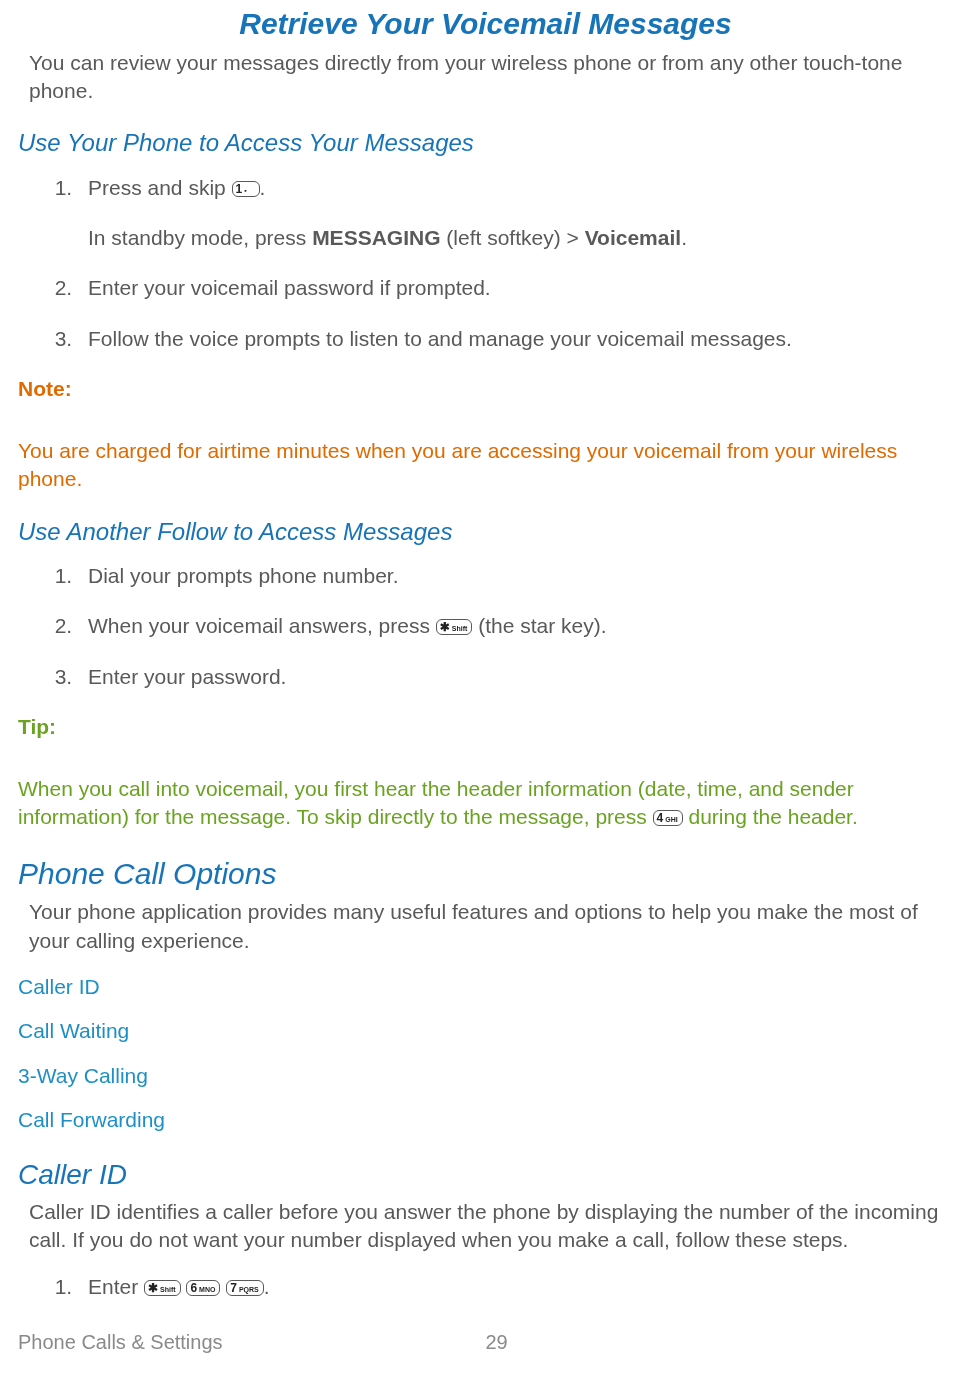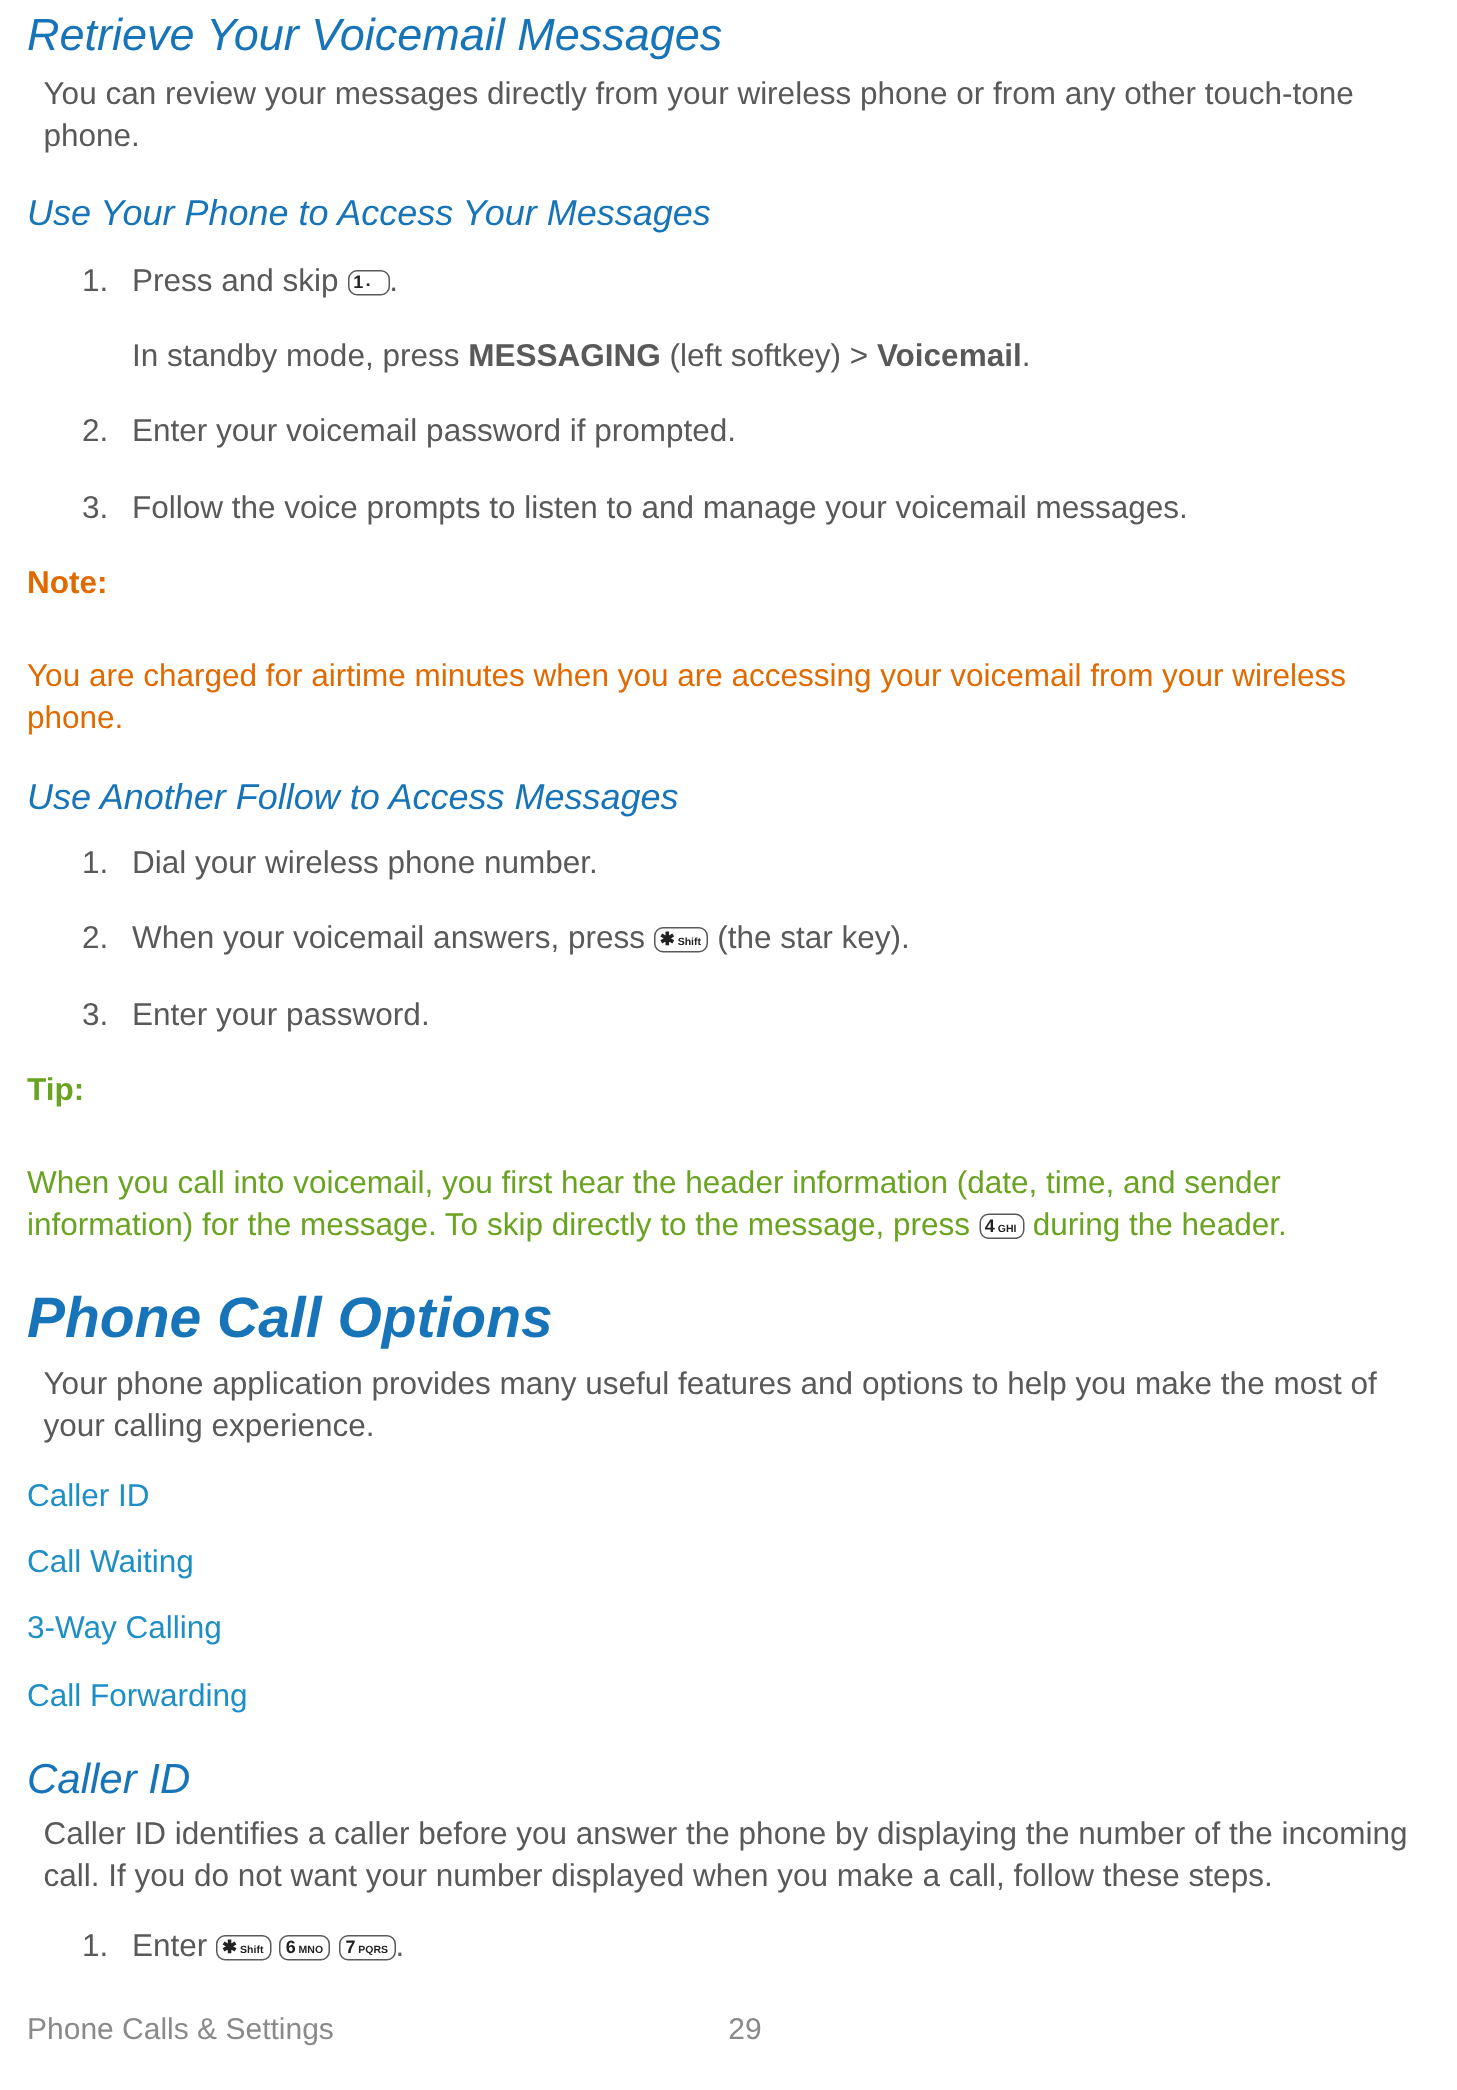--- a/index.html
+++ b/index.html
@@ -8,31 +8,32 @@
     width: 971px;
     font-family: Arial, Helvetica, sans-serif;
     font-size: 21px;
     line-height: 1.35;
     color: #595959;
     padding: 0 18px 0 18px;
   }
   h2.retrieve {
     font-family: Arial, Helvetica, sans-serif;
     font-style: italic;
-    font-weight: 400;
+    font-weight: 700;
     color: #1774b8;
     font-size: 30px;
     margin: 4px 0 4px 0;
+    text-align: center;
   }
   h2.phone-options {
     font-family: Arial, Helvetica, sans-serif;
     font-style: italic;
-    font-weight: 700;
+    font-weight: 400;
     color: #1774b8;
-    font-size: 38px;
+    font-size: 30px;
     margin: 22px 0 4px 0;
   }
   h3.subhead {
     font-family: Arial, Helvetica, sans-serif;
     font-style: italic;
     font-weight: 400;
     color: #1774b8;
     font-size: 24px;
     margin: 22px 0 14px 0;
   }
@@ -135,21 +136,21 @@
 <div class="callout note">
   <div class="callout-row">
     <div class="callout-label">Note:</div>
     <div class="callout-body">You are charged for airtime minutes when you are accessing your voicemail from your wireless phone.</div>
   </div>
 </div>
 
 <h3 class="subhead">Use Another Follow to Access Messages</h3>
 
 <ol class="steps">
-  <li>Dial your wireless phone number.</li>
+  <li>Dial your prompts phone number.</li>
   <li>
     <span>When your voicemail answers, press </span><span class="key"><span class="big">✱</span><span class="small"> Shift</span></span><span> (the star key).</span>
   </li>
   <li>Enter your password.</li>
 </ol>
 
 <div class="callout tip">
   <div class="callout-row">
     <div class="callout-label">Tip:</div>
     <div class="callout-body">

